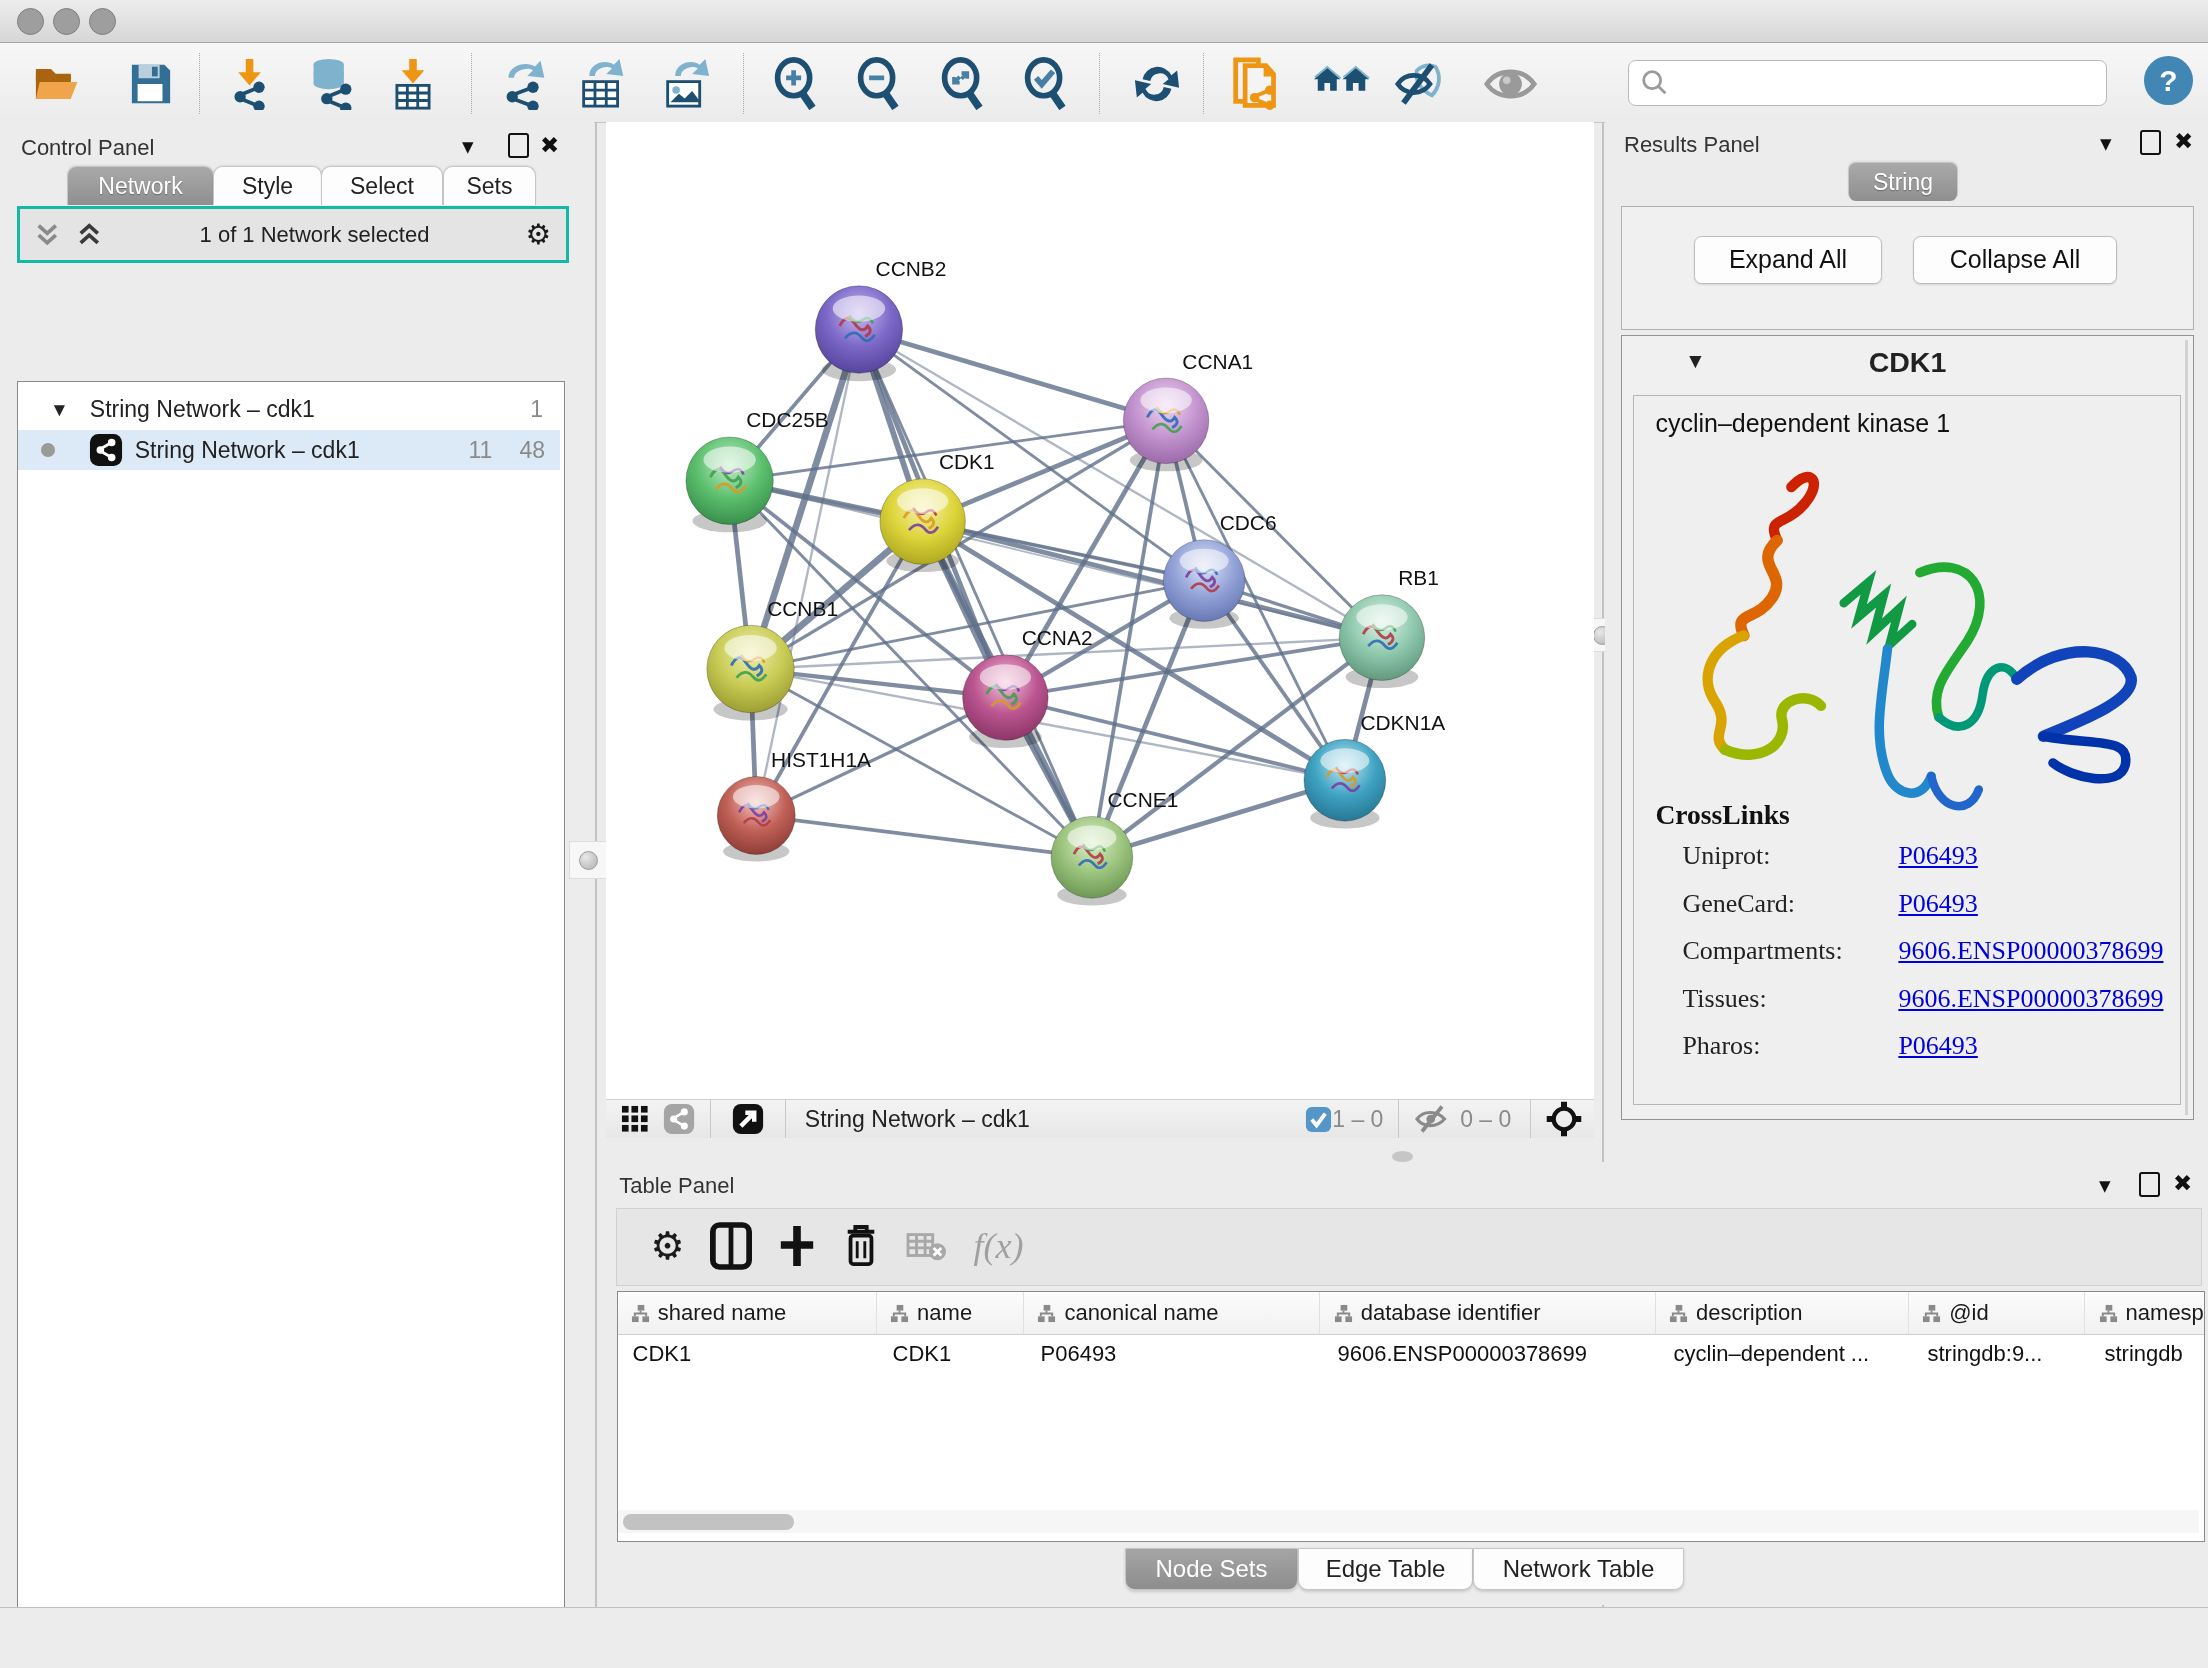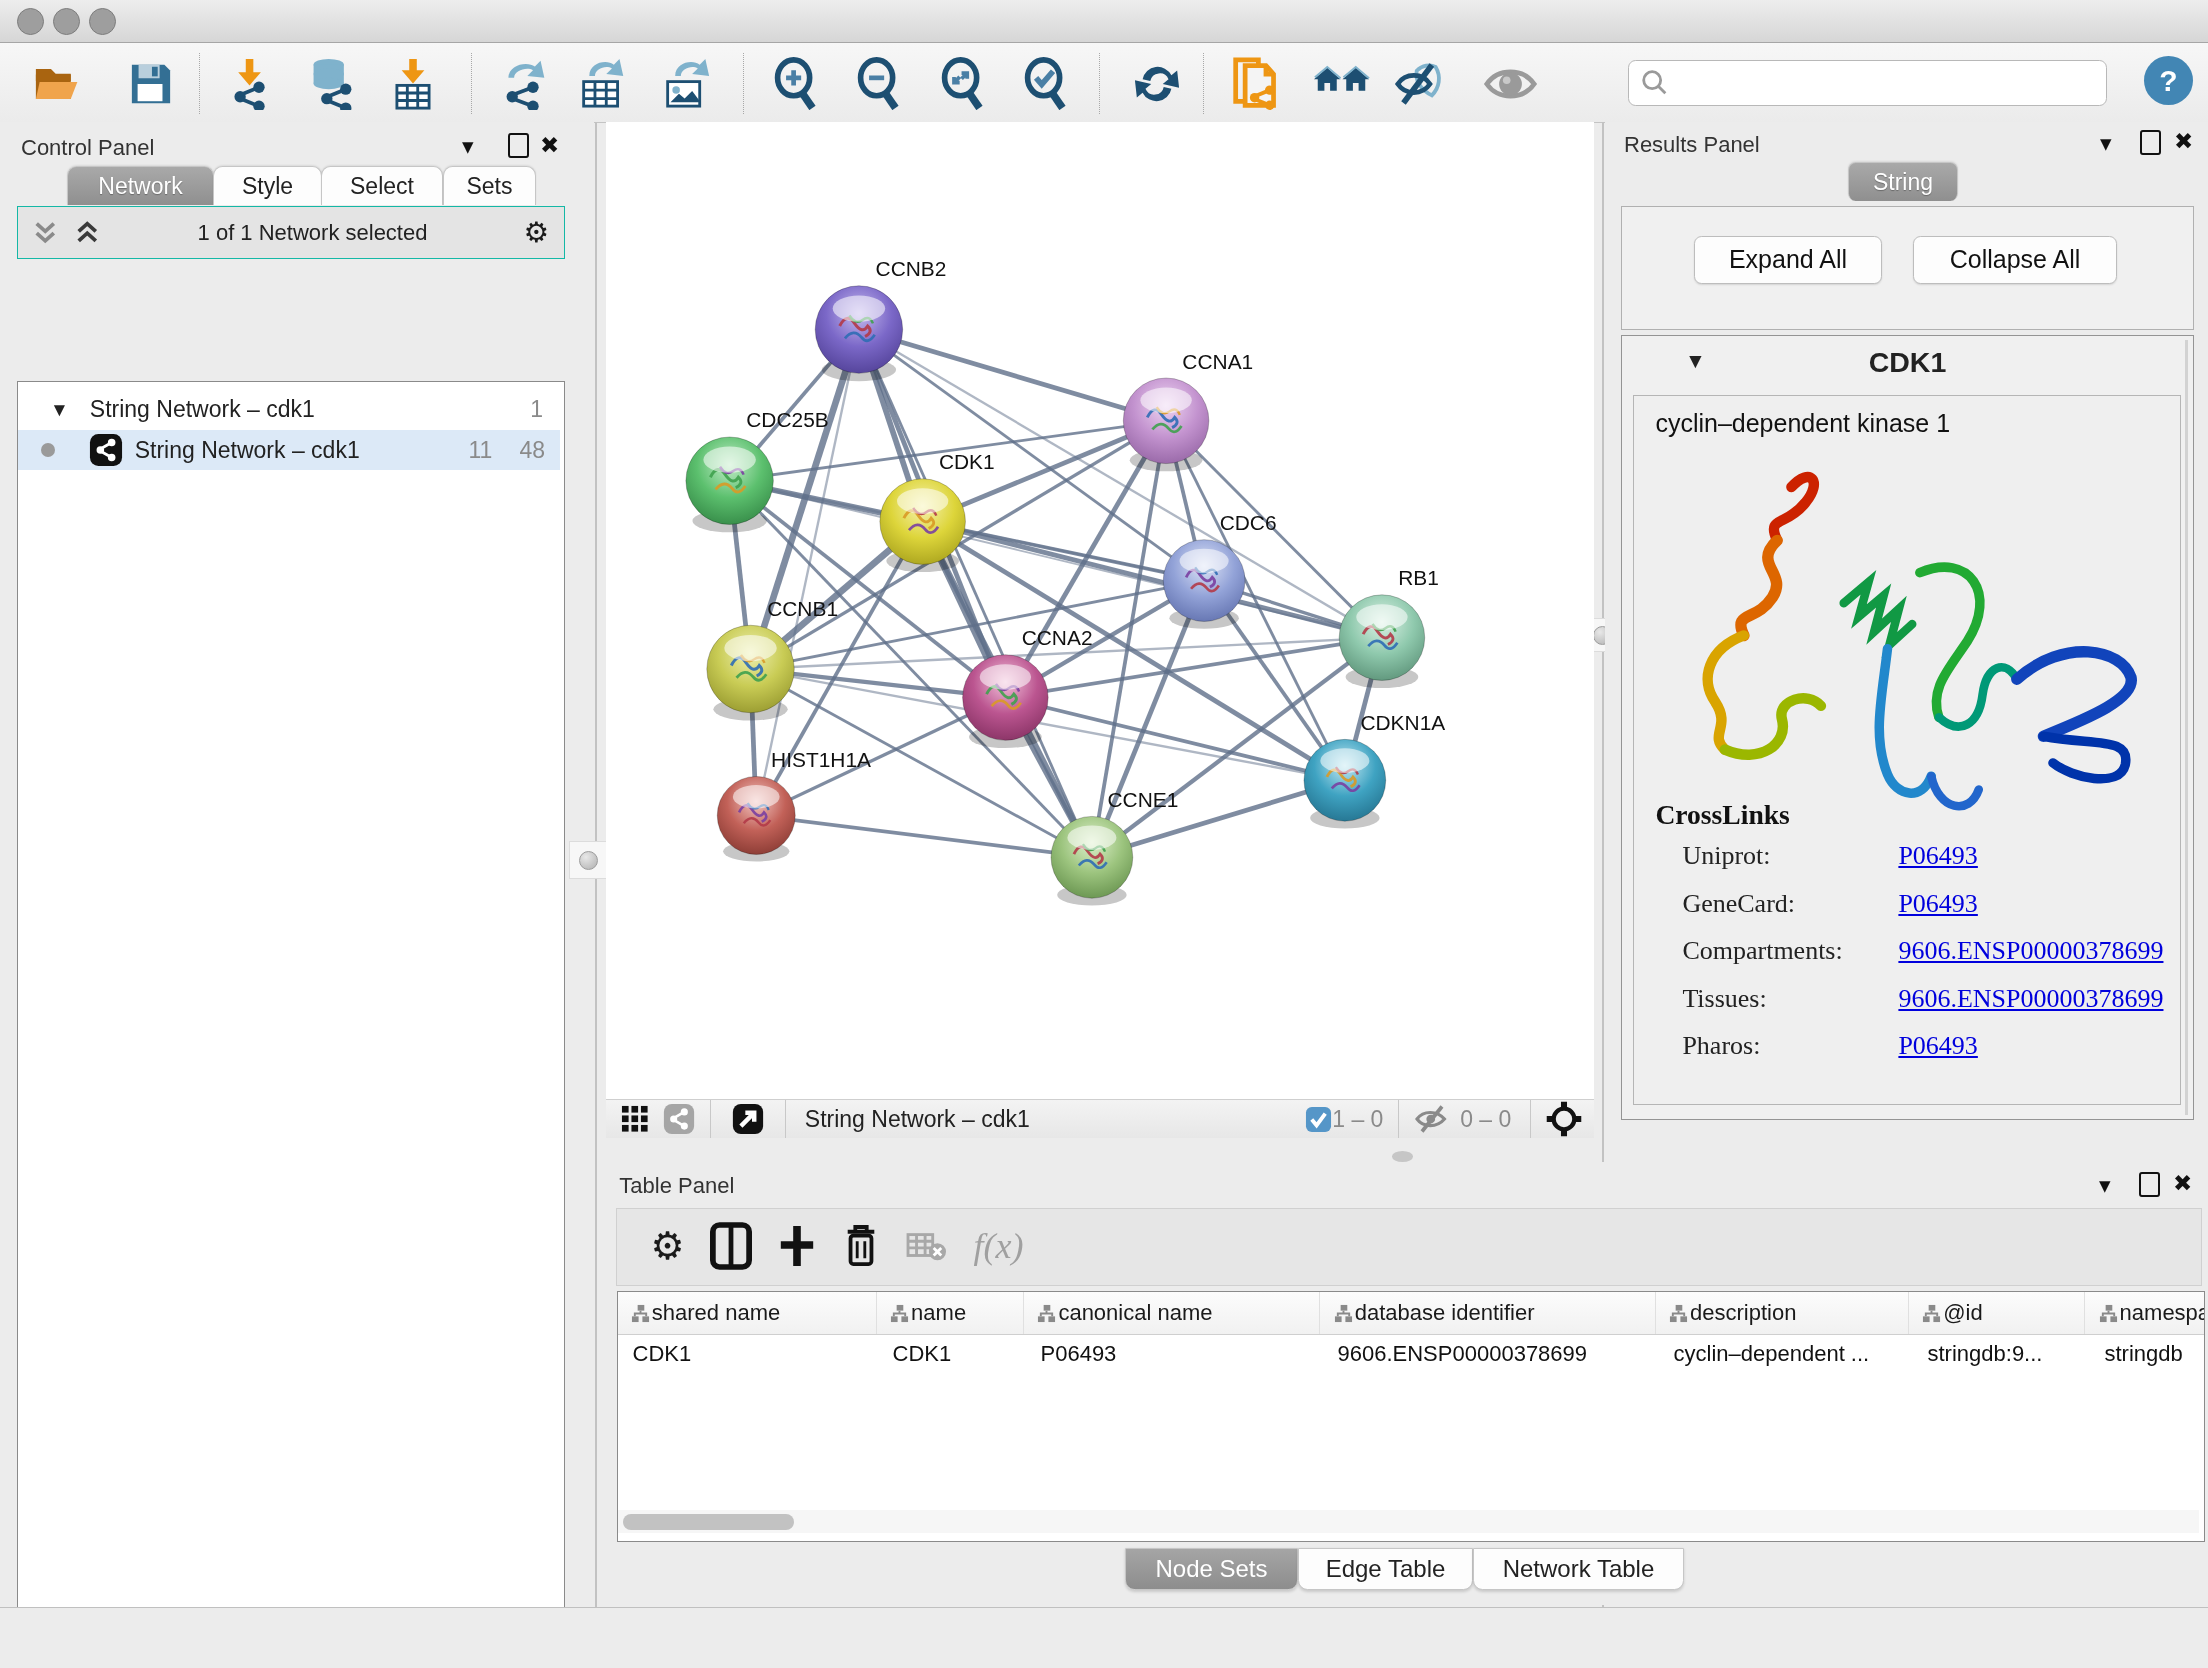--- a/index.html
+++ b/index.html
@@ -35,21 +35,21 @@
   .graytxt{color:#8a8a8a;font-size:23px;}
   
   .rbox{background:#f0f0f0;border:1.9px solid #b0b0b0;}
   .rbtn{background:#fdfdfd;border:1px solid #bdbdbd;border-radius:7.6px;display:flex;align-items:center;justify-content:center;font-size:25px;color:#111;box-shadow:0 1px 1.9px rgba(0,0,0,0.12);}
   .serif{font-family:"Liberation Serif",serif;}
   .xlink{color:#0000dd;text-decoration:underline;}
   
   .tppanel{left:606px;top:1162px;width:1603px;height:443px;background:#ececec;}
   .tptool{display:flex;align-items:center;gap:25px;}
   .thead{display:flex;height:42px;background:linear-gradient(#fcfcfc,#f1f1f1);border-bottom:1.9px solid #cfcfcf;}
-  .thead .cell{display:flex;align-items:center;gap:2px;justify-content:flex-start;padding-left:13.3px;border-right:1px solid #e0e0e0;font-size:22px;color:#1a1a1a;white-space:nowrap;overflow:hidden;flex:none;}
+  .thead .cell{display:flex;align-items:center;gap:8px;justify-content:flex-start;padding-left:13.3px;border-right:1px solid #e0e0e0;font-size:22px;color:#1a1a1a;white-space:nowrap;overflow:hidden;flex:none;}
   .trow{display:flex;height:38px;align-items:center;}
   .trow .cell{padding-left:15px;font-size:22px;color:#111;white-space:nowrap;overflow:hidden;flex:none;}
   .cell.c0{width:245px}.cell.c1{width:133px}.cell.c2{width:282px}.cell.c3{width:321px}.cell.c4{width:239px}.cell.c5{width:162px}.cell.c6{width:200px}
   .hscroll{left:618px;top:1510px;width:1581px;height:23px;background:#f6f6f6;}
   .hthumb{left:623px;top:1514px;width:171px;height:16px;background:#c2c2c2;border-radius:8.6px;}
   
   .statusbar{left:0;top:1607px;width:2208px;height:61px;background:#ececec;border-top:1.9px solid #c0c0c0;}
   .handle{background:#f7f7f7;border:1px solid #dcdcdc;display:flex;align-items:center;justify-content:center;}
   .handle .c{width:17px;height:17px;border-radius:50%;background:radial-gradient(circle at 35% 30%,#e8e8e8,#b0b0b0);border:1px solid #9c9c9c;}
   svg{display:block;}
@@ -240,21 +240,21 @@
     <div class="abs panelhead" style="left:21px;top:13.3px">Control Panel</div>
     <div class="abs winbtn" style="left:462px;top:11.4px">▾</div>
     <div class="abs floatbox" style="left:508px;top:11.4px"></div>
     <div class="abs winbtn" style="left:540px;top:9.5px;font-weight:bold">✖</div>
 
     <div class="abs tab sel" style="left:67px;top:44px;width:145px">Network</div>
     <div class="abs tab" style="left:213px;top:44px;width:107px">Style</div>
     <div class="abs tab" style="left:321px;top:44px;width:120px">Select</div>
     <div class="abs tab" style="left:443px;top:44px;width:91px">Sets</div>
 
-    <div class="abs" style="left:17px;top:84px;width:546px;height:51px;background:#e4e4e4;border:1px solid #14b8a6;display:flex;align-items:center">
+    <div class="abs" style="left:17px;top:84px;width:546px;height:51px;background:#e4e4e4;border:3px solid #14b8a6;display:flex;align-items:center">
       <svg width="28.5" height="28.5" viewBox="0 0 30 30" style="margin-left:13.3px">
           <path d="M6 6 l9 8 9-8 M6 16 l9 8 9-8" stroke="#8a8a8a" stroke-width="4" fill="none"></path>
         </svg>
       <svg width="28.5" height="28.5" viewBox="0 0 30 30" style="margin-left:13.3px">
           <path d="M6 24 l9-8 9 8 M6 14 l9-8 9 8" stroke="#3a3a3a" stroke-width="4" fill="none"></path>
         </svg>
       <div style="flex:1;text-align:center;font-size:22px;color:#222">1 of 1 Network selected</div>
       <span class="gearglyph" style="margin-right:15px">⚙</span>
     </div>
 

